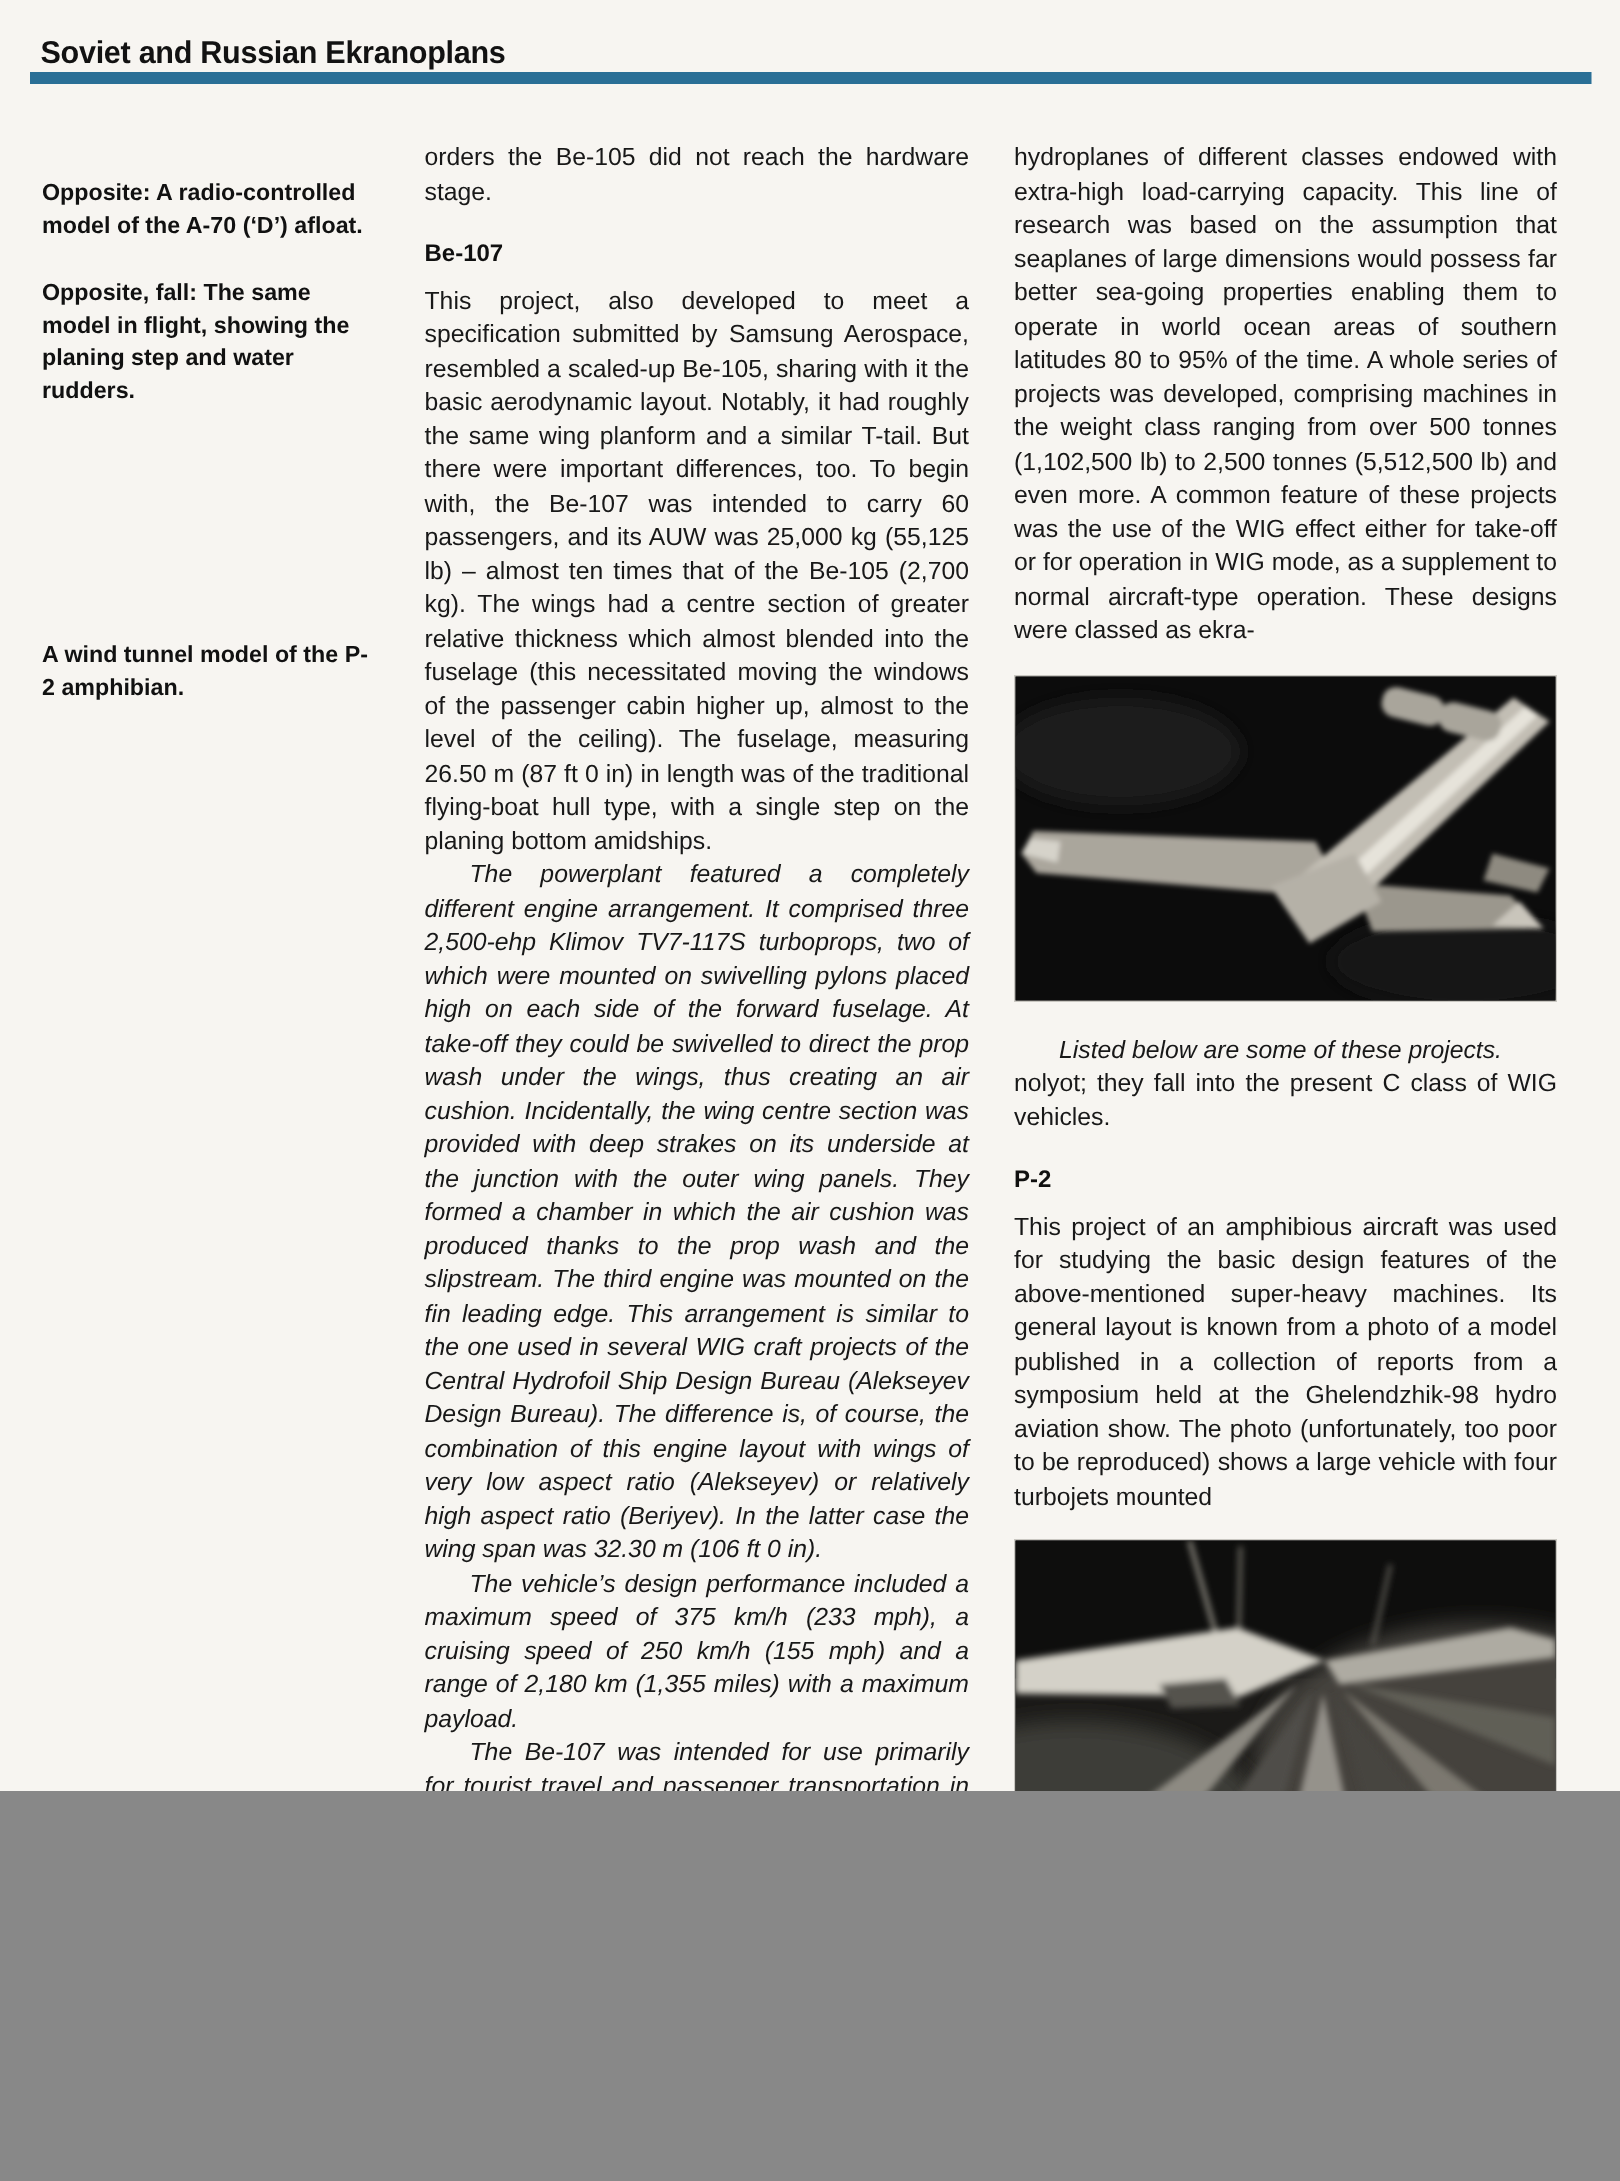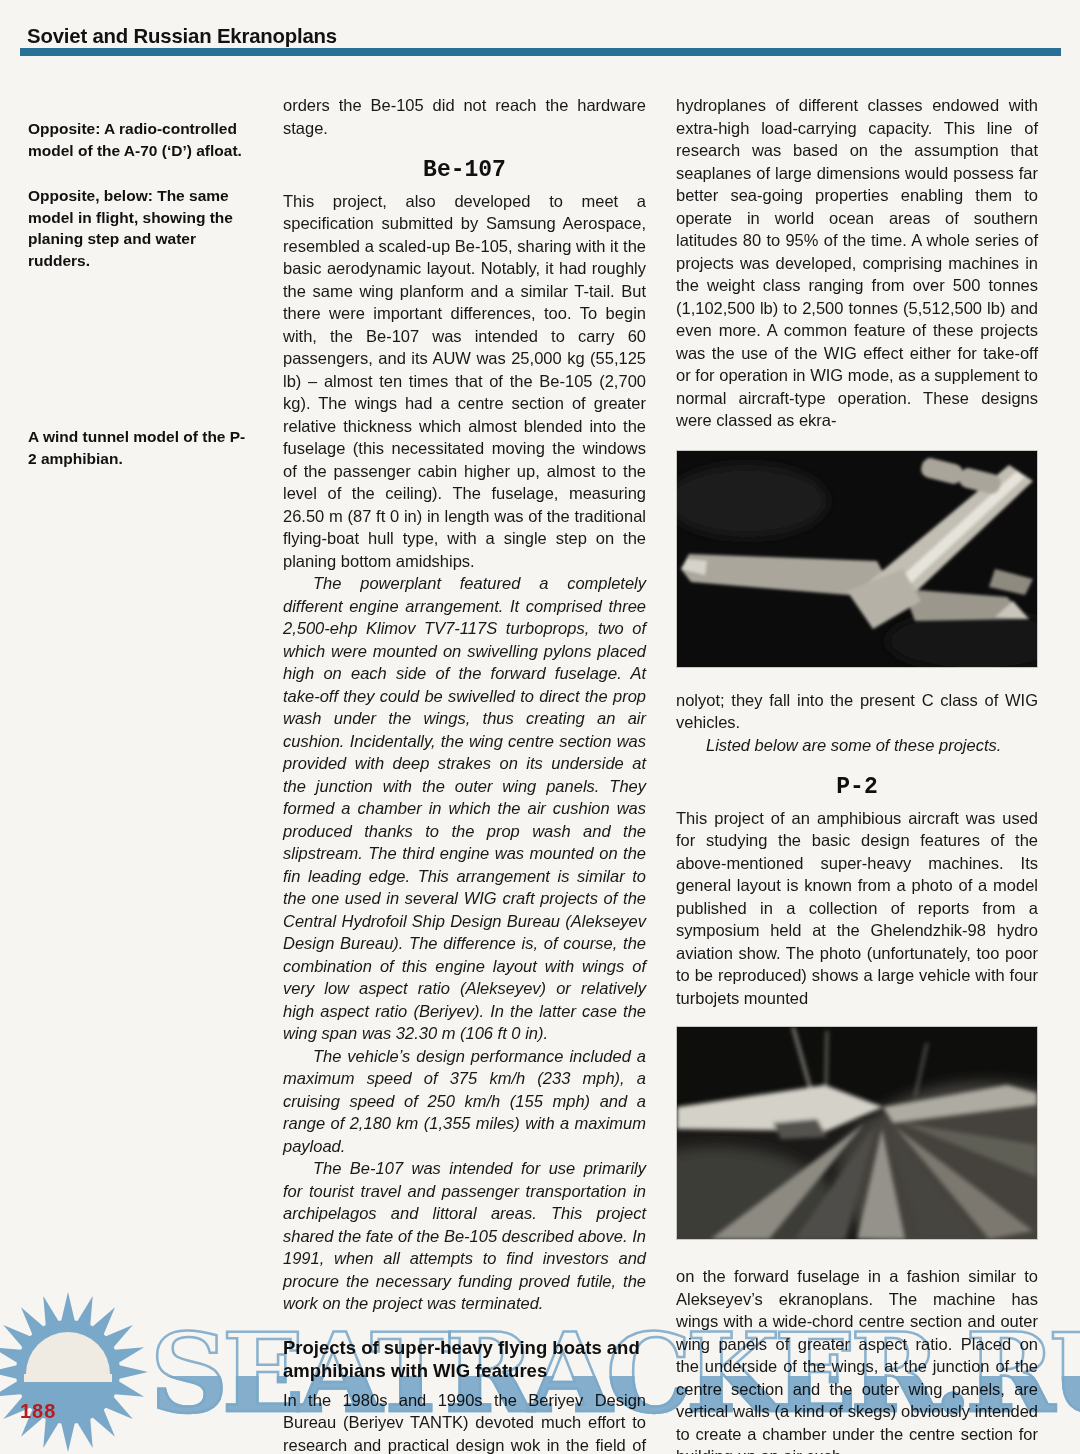--- a/index.html
+++ b/index.html
@@ -1,17 +1,17 @@
 <!DOCTYPE html>
 <html><head>
 <meta charset="utf-8">
 <style>
   html,body{margin:0;padding:0;background:#888;}
   .page{
-    position:relative;width:1080px;height:1454px;margin:0 auto;
+    position:relative;width:1080px;height:1194px;margin:0 auto;
     background:#f7f5f1;overflow:hidden;
     font-family:"Liberation Sans", sans-serif;color:#161616;
   }
   
   .header-title{
     position:absolute;left:27px;top:24px;
     font-size:21px;font-weight:bold;letter-spacing:-0.2px;color:#121212;
     transform:scaleX(.97);transform-origin:left;
   }
   .header-rule{position:absolute;left:20px;top:48px;width:1041px;height:8px;}
@@ -23,21 +23,21 @@
   
   .col{
     position:absolute;top:94px;width:363px;
     font-size:16.5px;line-height:22.5px;text-align:justify;color:#181818;
   }
   .col-middle{left:283px;}
   .col-right{left:676px;width:362px;}
   .para{margin:0;}
   .indent{text-indent:30px;font-style:italic;}
   h3{font-family:inherit;color:#101010;}
-  .sub-heading{font-size:23px;margin:20px 0 8px;text-align:center;font-family:Liberation Mono, monospace;}
+  .sub-heading{font-size:16px;margin:20px 0 8px;text-align:left;}
   .section-heading{font-size:18.5px;line-height:23.5px;margin:21px 0 6px;text-align:left;}
   
   .photo{margin:18px 0 21px;width:100%;background:#0d0d0d;border:1px solid #c9c7c1;box-sizing:border-box;}
   .photo svg{display:block;width:100%;height:auto;}
   .photo-2{margin:17px 0 25px;}
   
   .watermark{
     position:absolute;left:150px;top:1308px;width:938px;height:146px;
     overflow:hidden;pointer-events:none;z-index:6;mix-blend-mode:multiply;
   }
@@ -60,21 +60,21 @@
 </style>
 </head>
 <body>
 
 <div class="page">
 
   <div class="header-title">Soviet and Russian Ekranoplans</div>
   <div class="header-rule" style="background: rgb(42, 111, 150);"></div>
 
   <div class="margin-caption" style="top:102px;margin-top:16px;">Opposite: A radio-controlled model of the A-70 (‘D’) afloat.</div>
-  <div class="margin-caption" style="top:185px;">Opposite, below: The same model in flight, showing the planing step and water rudders.</div>
+  <div class="margin-caption" style="top:185px;">Opposite, fall: The same model in flight, showing the planing step and water rudders.</div>
   <div class="margin-caption" style="top:426px;">A wind tunnel model of the P-2 amphibian.</div>
 
   <div class="col col-middle">
     <p class="para">orders the Be-105 did not reach the hardware stage.</p>
     <h3 class="sub-heading">Be-107</h3>
     <p class="para">This project, also developed to meet a specification submitted by Samsung Aerospace, resembled a scaled-up Be-105, sharing with it the basic aerodynamic layout. Notably, it had roughly the same wing planform and a similar T-tail. But there were important differences, too. To begin with, the Be-107 was intended to carry 60 passengers, and its AUW was 25,000 kg (55,125 lb) – almost ten times that of the Be-105 (2,700 kg). The wings had a centre section of greater relative thickness which almost blended into the fuselage (this necessitated moving the windows of the passenger cabin higher up, almost to the level of the ceiling). The fuselage, measuring 26.50 m (87 ft 0 in) in length was of the traditional flying-boat hull type, with a single step on the planing bottom amidships.</p>
     <p class="para indent">The powerplant featured a completely different engine arrangement. It comprised three 2,500-ehp Klimov TV7-117S turboprops, two of which were mounted on swivelling pylons placed high on each side of the forward fuselage. At take-off they could be swivelled to direct the prop wash under the wings, thus creating an air cushion. Incidentally, the wing centre section was provided with deep strakes on its underside at the junction with the outer wing panels. They formed a chamber in which the air cushion was produced thanks to the prop wash and the slipstream. The third engine was mounted on the fin leading edge. This arrangement is similar to the one used in several WIG craft projects of the Central Hydrofoil Ship Design Bureau (Alekseyev Design Bureau). The difference is, of course, the combination of this engine layout with wings of very low aspect ratio (Alekseyev) or relatively high aspect ratio (Beriyev). In the latter case the wing span was 32.30 m (106 ft 0 in).</p>
     <p class="para indent">The vehicle’s design performance included a maximum speed of 375 km/h (233 mph), a cruising speed of 250 km/h (155 mph) and a range of 2,180 km (1,355 miles) with a maximum payload.</p>
     <p class="para indent">The Be-107 was intended for use primarily for tourist travel and passenger transportation in archipelagos and littoral areas. This project shared the fate of the Be-105 described above. In 1991, when all attempts to find investors and procure the necessary funding proved futile, the work on the project was terminated.</p>
     <h3 class="section-heading">Projects of super-heavy flying boats and amphibians with WIG features</h3>
@@ -113,22 +113,22 @@
           <g fill="#a9a59b">
             <rect x="244" y="10" width="42" height="20" rx="9" transform="rotate(14 265 20)"></rect>
             <rect x="282" y="20" width="42" height="20" rx="9" transform="rotate(14 303 30)"></rect>
           </g>
 
           <polygon points="170,140 226,118 244,150 196,178" fill="#b5b1a7"></polygon>
         </g>
       </svg>
     </figure>
 
+    <p class="para indent">Listed below are some of these projects.</p>
     <p class="para">nolyot; they fall into the present C class of WIG vehicles.</p>
-    <p class="para indent">Listed below are some of these projects.</p>
     <h3 class="sub-heading">P-2</h3>
     <p class="para">This project of an amphibious aircraft was used for studying the basic design features of the above-mentioned super-heavy machines. Its general layout is known from a photo of a model published in a collection of reports from a symposium held at the Ghelendzhik-98 hydro aviation show. The photo (unfortunately, too poor to be reproduced) shows a large vehicle with four turbojets mounted</p>
 
     <figure class="photo photo-2" style="margin-left:0;margin-right:0;">
       <svg viewBox="0 0 360 212" xmlns="http://www.w3.org/2000/svg">
         <defs>
           <filter id="b3" x="-20%" y="-20%" width="140%" height="140%">
               <feGaussianBlur stdDeviation="2.2"></feGaussianBlur>
             </filter>
           <filter id="b4" x="-40%" y="-40%" width="180%" height="180%">

